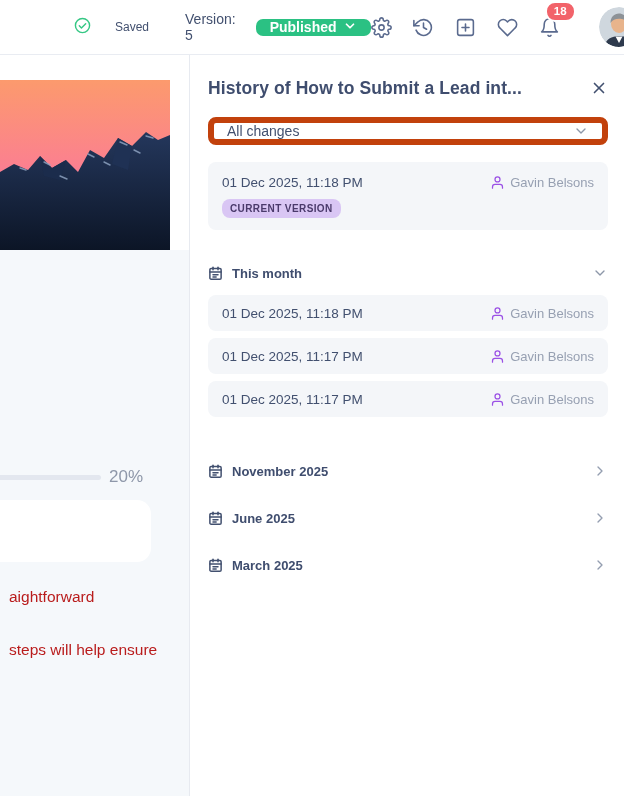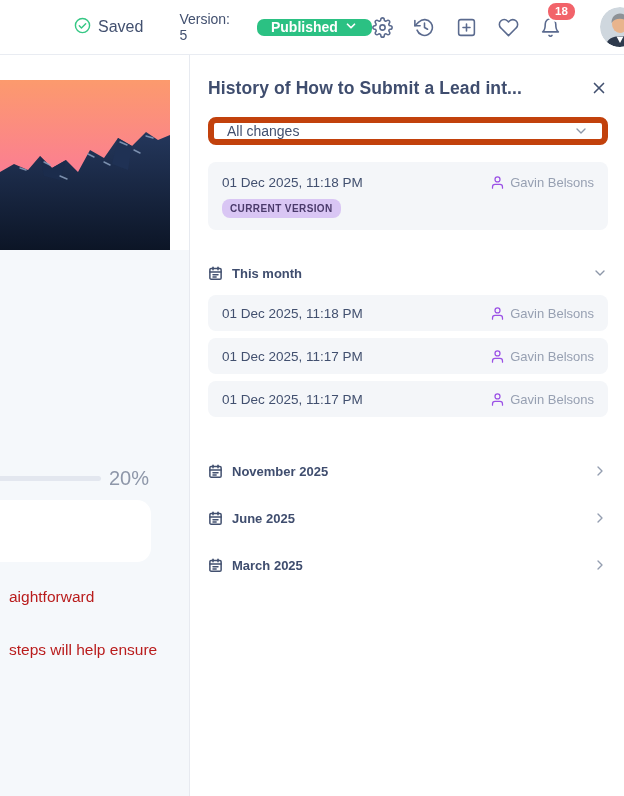--- a/index.html
+++ b/index.html
@@ -2,24 +2,24 @@
 <html><head>
 <meta charset="utf-8">
 <style>
   * { margin:0; padding:0; box-sizing:border-box; }
   html,body { width:624px; height:796px; overflow:hidden; background:#fff;
     font-family:"Liberation Sans", sans-serif; color:#42506f; }
 
   
   .topbar { height:55px; display:flex; align-items:center; padding:0 16px 0 74px;
     background:#fff; border-bottom:1px solid #e9ecf2; }
-  .saved { display:flex; align-items:center; gap:7px; font-size:16px; color:#42506f; }
+  .saved { display:flex; align-items:center; gap:24px; font-size:12px; color:#42506f; }
   .saved svg { width:17px; height:17px; stroke:#35c784; }
   .version { margin-left:36px; font-size:14px; color:#42506f; }
-  .publish-btn { margin-left:27px; display:flex; align-items:center; gap:6px;
+  .publish-btn { margin-left:20px; display:flex; align-items:center; gap:6px;
     background:#2bc183; color:#fff; font-weight:bold; font-size:14px;
     border:none; border-radius:7px; padding:0 14px; cursor:pointer; }
   .publish-btn svg { width:14px; height:14px; stroke:#fff; }
   .tb-spacer { flex:1; }
   .tb-icons { display:flex; align-items:center; gap:21px; }
   .tb-icon { width:21px; height:21px; color:#5a6a8e; cursor:pointer; display:block; }
   .tb-icon svg { width:100%; height:100%; stroke:currentColor; }
   .bell-wrap { position:relative; }
   .badge { position:absolute; top:-16px; right:-16px; background:#f2636a; color:#fff;
     font-size:11.5px; font-weight:bold; padding:2px 7px; border-radius:10px;
@@ -28,21 +28,21 @@
     cursor:pointer; flex:none; }
 
   
   .content { display:flex; height:741px; }
   .left-pane { width:190px; flex:none; position:relative; background:#fff;
     border-right:1px solid #e7eaf0; overflow:hidden; }
   .doc-image { position:absolute; top:25px; left:0; width:170px; height:170px; }
   .left-lower { position:absolute; top:195px; left:0; right:0; bottom:0; background:#f5f8fb; }
   .progress-row { position:absolute; top:412px; left:0; display:flex; align-items:center; }
   .progress-bar { width:101px; height:5px; background:#e3e7ef; border-radius:0 3px 3px 0; }
-  .progress-label { margin-left:8px; font-size:20px; color:#8e97a9; }
+  .progress-label { margin-left:8px; font-size:17px; color:#8e97a9; }
   .doc-card { position:absolute; top:445px; left:-20px; width:171px; height:62px;
     background:#fff; border-radius:14px; }
   .doc-line { position:absolute; left:9px; white-space:nowrap; font-size:15.5px; color:#b91c1c;margin-top:7px; }
   .doc-line-1 { top:526px; }
   .doc-line-2 { top:579px; }
 
   
   .panel { flex:1; background:#fff; padding:23px 16px 0 18px; }
   .panel-head { display:flex; align-items:flex-start; justify-content:space-between; }
   .panel-title { font-size:17.5px; font-weight:bold; color:#3f4d6e; letter-spacing:.1px; }

